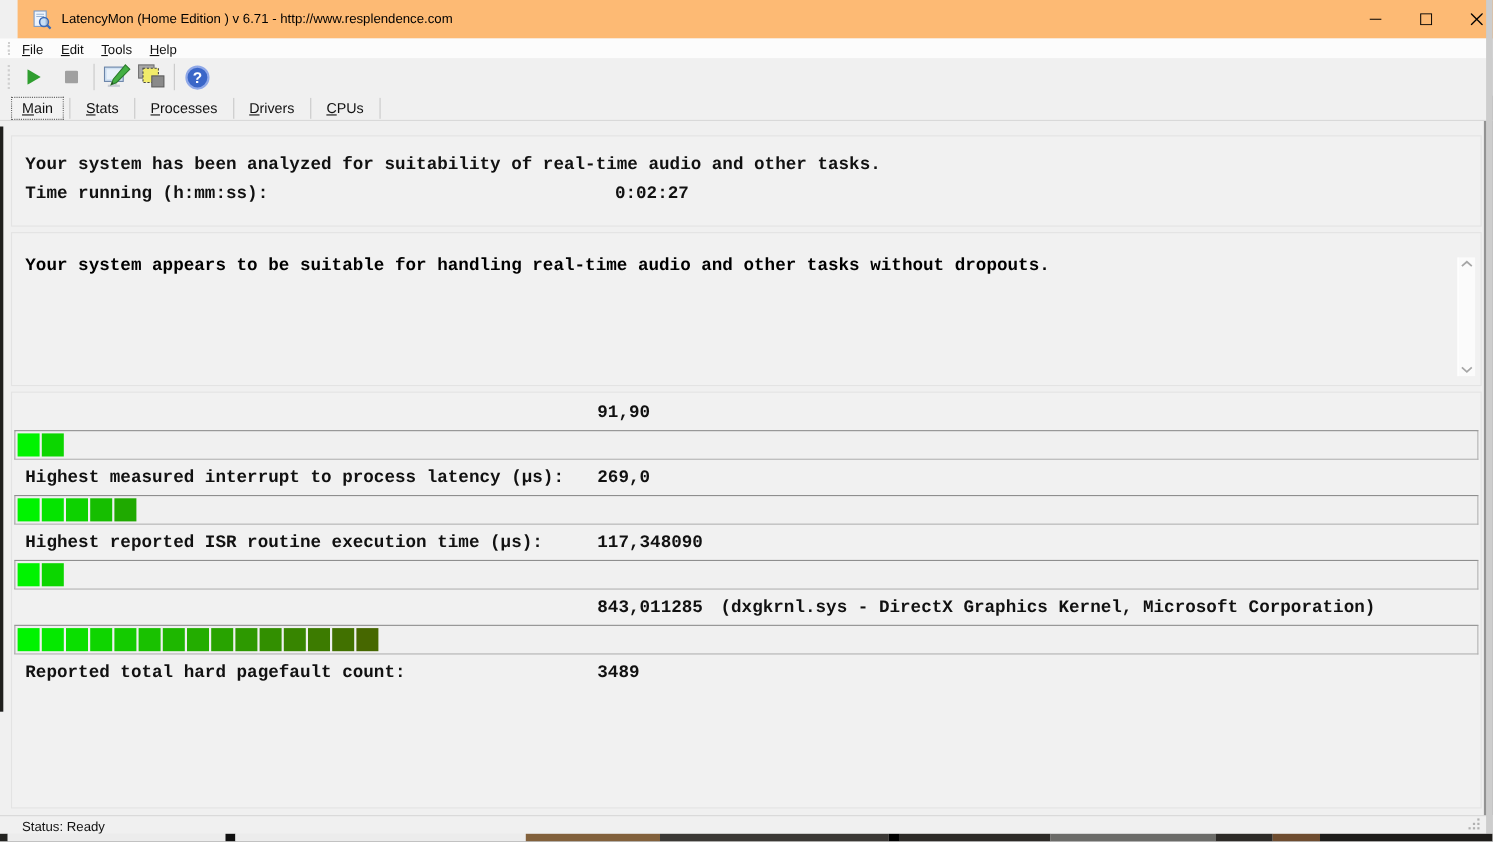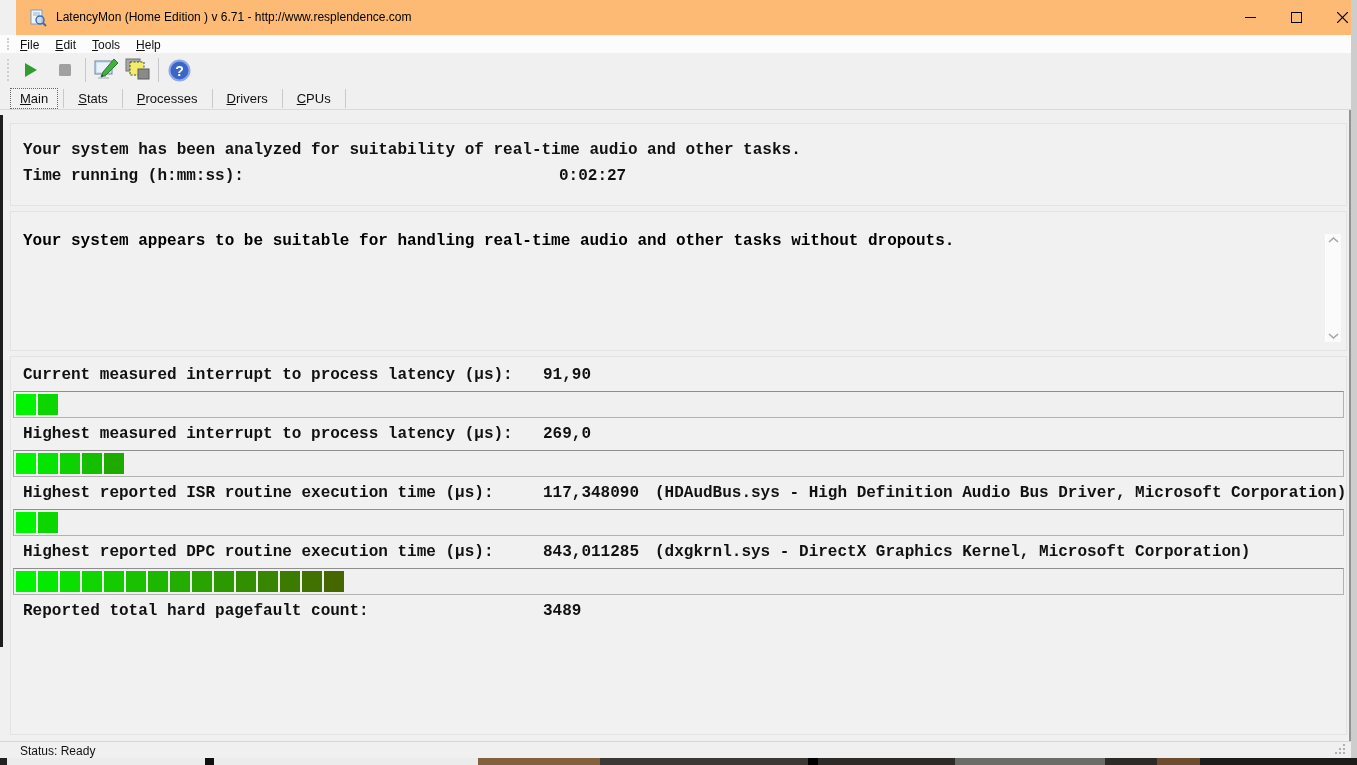--- a/index.html
+++ b/index.html
@@ -185,27 +185,27 @@
           <polyline points="1,6 5.5,2 10,6" fill="none" stroke="#a6a6a6" stroke-width="1.6"></polyline>
         </svg>
       <svg class="vs-arrow vs-down" viewBox="0 0 11 8">
           <polyline points="1,2 5.5,6 10,2" fill="none" stroke="#a6a6a6" stroke-width="1.6"></polyline>
         </svg>
     </div>
   </div>
 
   <div class="panel" id="panel-metrics">
     <div id="metrics">
-        <div class="metric-row mono"><span class="metric-label">Current measured interrupt to process latency (µs):</span><span class="metric-value">91,90</span></div>
+        <div class="metric-row mono"><span class="metric-value">91,90</span></div>
         <div class="bar-frame"><span class="bar-seg" style="background: rgb(0, 243, 0);"></span><span class="bar-seg" style="background: rgb(12, 214, 0);"></span></div>
         <div class="metric-row mono"><span class="metric-label">Highest measured interrupt to process latency (µs):</span><span class="metric-value">269,0</span></div>
         <div class="bar-frame"><span class="bar-seg" style="background: rgb(0, 243, 0);"></span><span class="bar-seg" style="background: rgb(5, 228, 0);"></span><span class="bar-seg" style="background: rgb(13, 210, 0);"></span><span class="bar-seg" style="background: rgb(22, 190, 0);"></span><span class="bar-seg" style="background: rgb(31, 170, 0);"></span></div>
-        <div class="metric-row mono"><span class="metric-label">Highest reported ISR routine execution time (µs):</span><span class="metric-value">117,348090</span><span class="metric-extra">(HDAudBus.sys - High Definition Audio Bus Driver, Microsoft Corporation)</span></div>
+        <div class="metric-row mono"><span class="metric-label">Highest reported ISR routine execution time (µs):</span><span class="metric-value">117,348090</span></div>
         <div class="bar-frame"><span class="bar-seg" style="background: rgb(0, 243, 0);"></span><span class="bar-seg" style="background: rgb(12, 214, 0);"></span></div>
-        <div class="metric-row mono"><span class="metric-label">Highest reported DPC routine execution time (µs):</span><span class="metric-value">843,011285</span><span class="metric-extra">(dxgkrnl.sys - DirectX Graphics Kernel, Microsoft Corporation)</span></div>
+        <div class="metric-row mono"><span class="metric-value">843,011285</span><span class="metric-extra">(dxgkrnl.sys - DirectX Graphics Kernel, Microsoft Corporation)</span></div>
         <div class="bar-frame"><span class="bar-seg" style="background: rgb(0, 243, 0);"></span><span class="bar-seg" style="background: rgb(5, 233, 0);"></span><span class="bar-seg" style="background: rgb(10, 223, 0);"></span><span class="bar-seg" style="background: rgb(15, 213, 0);"></span><span class="bar-seg" style="background: rgb(20, 203, 0);"></span><span class="bar-seg" style="background: rgb(25, 193, 0);"></span><span class="bar-seg" style="background: rgb(30, 183, 0);"></span><span class="bar-seg" style="background: rgb(35, 173, 0);"></span><span class="bar-seg" style="background: rgb(40, 163, 0);"></span><span class="bar-seg" style="background: rgb(45, 153, 0);"></span><span class="bar-seg" style="background: rgb(50, 143, 0);"></span><span class="bar-seg" style="background: rgb(55, 133, 0);"></span><span class="bar-seg" style="background: rgb(60, 123, 0);"></span><span class="bar-seg" style="background: rgb(65, 113, 0);"></span><span class="bar-seg" style="background: rgb(70, 103, 0);"></span></div>
         <div class="metric-row mono"><span class="metric-label">Reported total hard pagefault count:</span><span class="metric-value">3489</span></div>
       </div>
   </div>
 
   <div class="statusbar">
     <span class="status-text">Status: Ready</span>
     <div class="grip"></div>
   </div>
 

